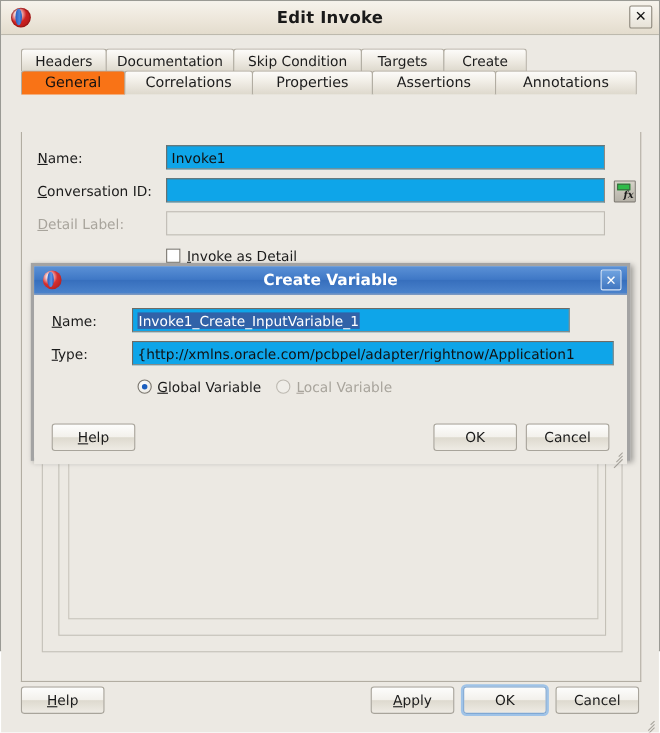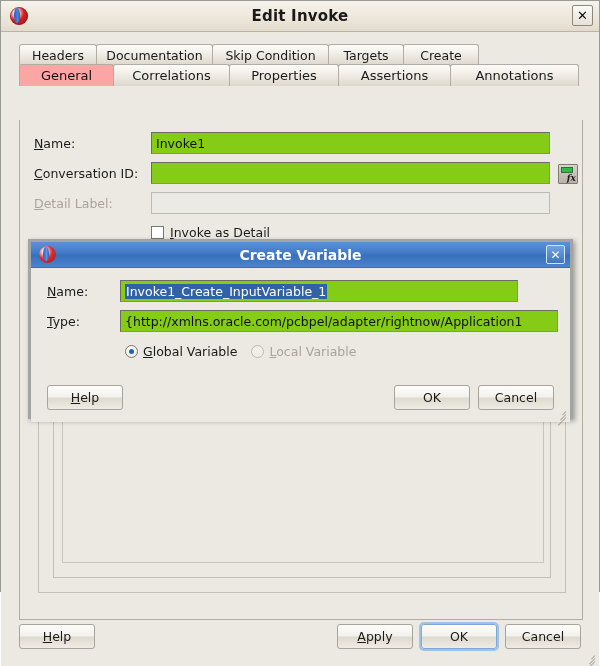--- a/index.html
+++ b/index.html
@@ -92,21 +92,21 @@
     border: 1px solid #b2ada2;
     border-bottom: none;
     border-radius: 3px 3px 0 0;
     background: linear-gradient(to bottom, #fdfcfa 0%, #f2efe8 40%, #ddd8cc 100%);
     margin-right: -1px;
     white-space: nowrap;
     cursor: pointer;
   }
   .tabrow.row2 .tab { height: 22px; font-size: 13px; }
   .tab.active {
-    background: #fca5a5;
+    background: #f97316;
     border-color: #b2ada2;
     position: relative;
     z-index: 5;
     color: #111;
   }
 
   
   .content {
     position: absolute;
     left: 18px; top: 88px;
@@ -128,21 +128,21 @@
     font-size: 12.5px;
     color: #1b1b1b;
     white-space: nowrap;
   }
   .lbl.disabled { color: #a8a49c; }
   .lbl u { text-decoration: underline; }
 
   .tf {
     box-sizing: border-box;
     height: 22px;
-    background: #84cc16;
+    background: #0ea5e9;
     border: 1px solid #8e8a82;
     border-top-color: #6f6b64;
     border-left-color: #6f6b64;
     font-size: 12.5px;
     color: #111;
     padding: 0 4px;
     display: flex; align-items: center;
     font-family: "DejaVu Sans", "Liberation Sans", sans-serif;
     overflow: hidden;
     white-space: nowrap;

